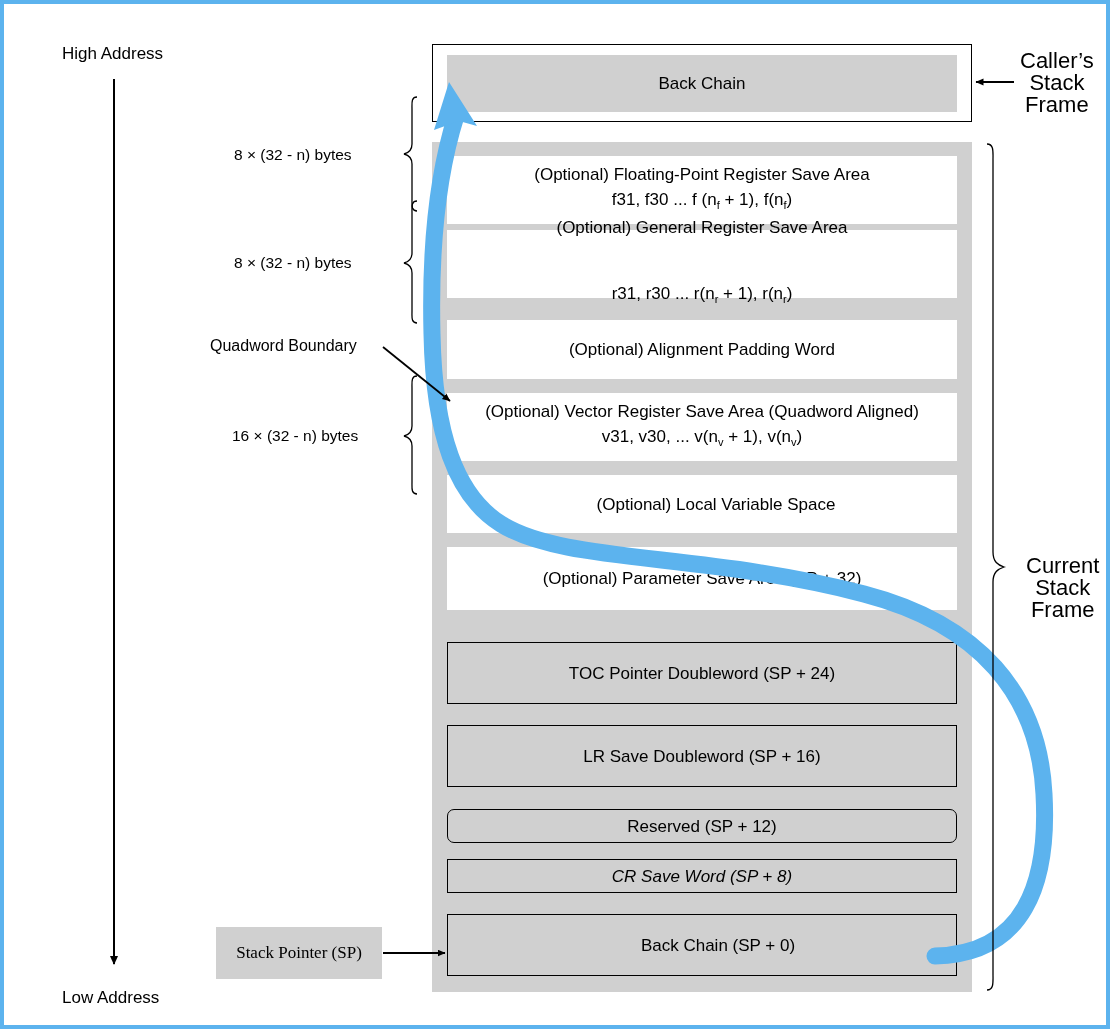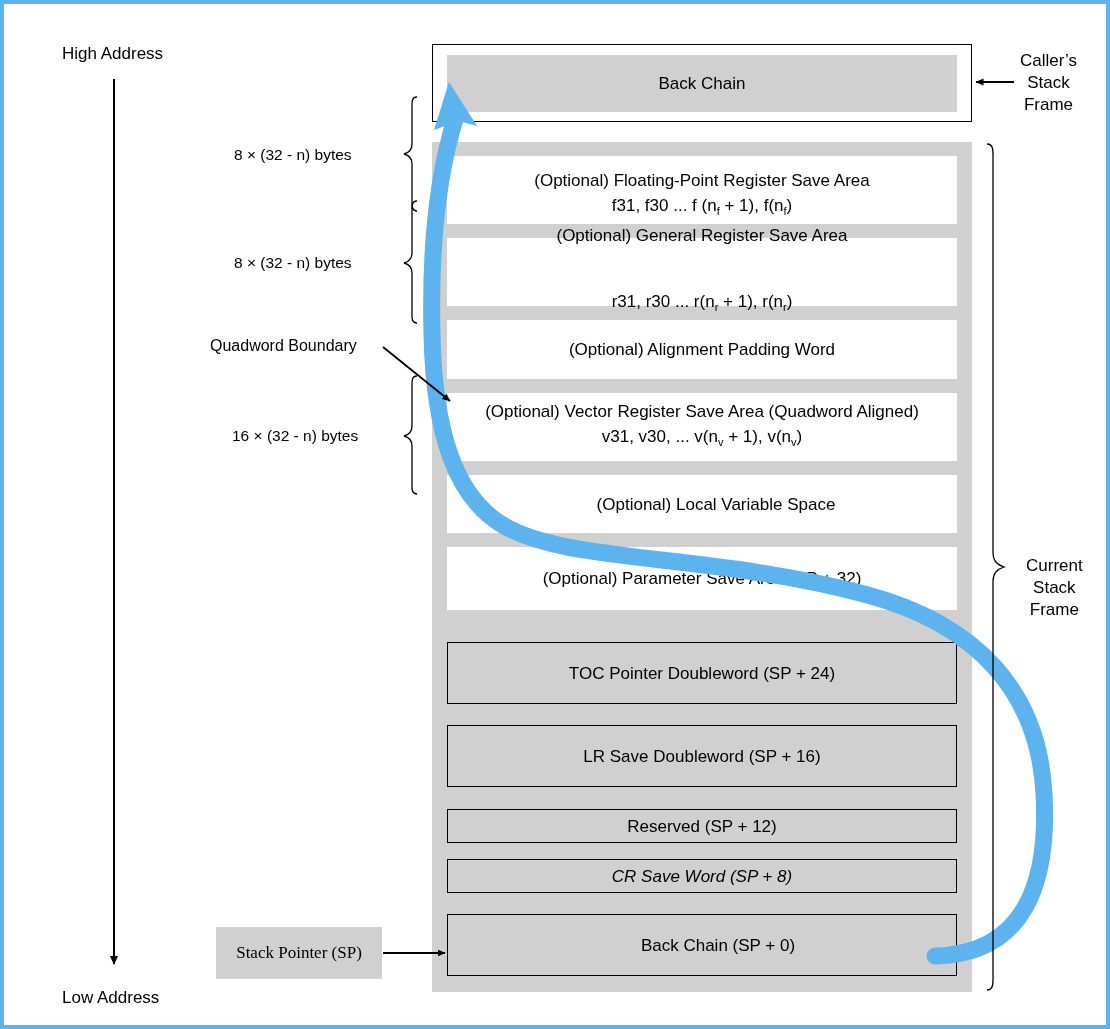--- a/index.html
+++ b/index.html
@@ -37,21 +37,21 @@
   
   #sp-box{
     position:absolute;left:212px;top:923px;width:166px;height:52px;
     background:#d0d0d0;display:flex;align-items:center;justify-content:center;
     font-size:17px;
     font-family:Liberation Serif, serif;
   }
 
   
   .frame-label{
-    position:absolute;font-size:17px;line-height:22px;text-align:center;
+    position:absolute;font-size:22px;line-height:22px;text-align:center;
     white-space:nowrap;
   }
   #callers-frame-label{left:1016px;top:46px;}
   #current-frame-label{left:1022px;top:551px;}
 
   
   #callers-frame{
     position:absolute;left:428px;top:40px;width:540px;height:78px;
     box-sizing:border-box;border:1.5px solid #000;background:#fff;
   }
@@ -70,29 +70,29 @@
     position:absolute;left:15px;width:510px;box-sizing:border-box;
     display:flex;flex-direction:column;align-items:center;justify-content:center;
     font-size:17px;line-height:25px;text-align:center;
   }
   .row.white{background:#ffffff;border:0;}
   .row.gray{background:#d0d0d0;border:1.2px solid #000;}
   .row .l2{font-size:17px;}
   sub{font-size:11px;}
 
   
-  #row-fpr  {top:14px;  height:68px;justify-content:flex-end;}
-  #row-gpr  {top:96px;  height:68px;gap:41px;}
+  #row-fpr  {top:14px;  height:68px;}
+  #row-gpr  {top:88px;  height:68px;gap:41px;}
   #row-align{top:178px; height:59px;}
   #row-vr   {top:251px; height:68px;}
   #row-local{top:333px; height:58px;padding-left:28px;}
   #row-param{top:405px; height:63px;}
   #row-toc  {top:500px; height:62px;}
   #row-lr   {top:583px; height:62px;}
-  #row-res  {top:667px; height:34px;}
+  #row-res  {top:667px; height:34px;border-radius:7px;}
   #row-cr   {top:717px; height:34px;font-style:italic;}
   #row-back0{top:772px; height:62px;padding-left:32px;}
 </style>
 </head>
 <body>
 
 <div id="frame">
   <div class="canvas">
 
     <div class="axis-label" id="high-address">High Address</div>

